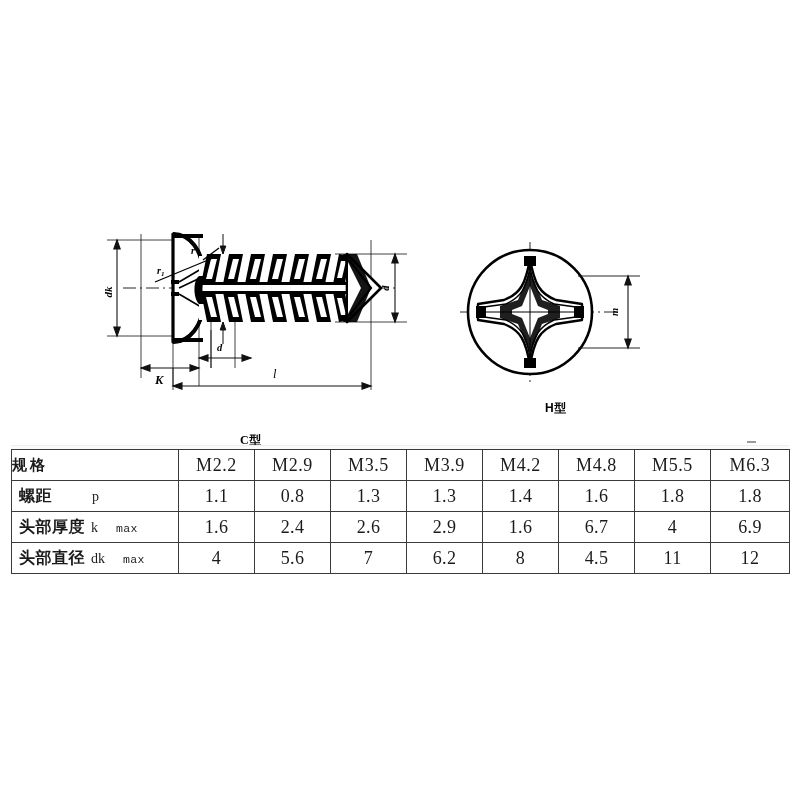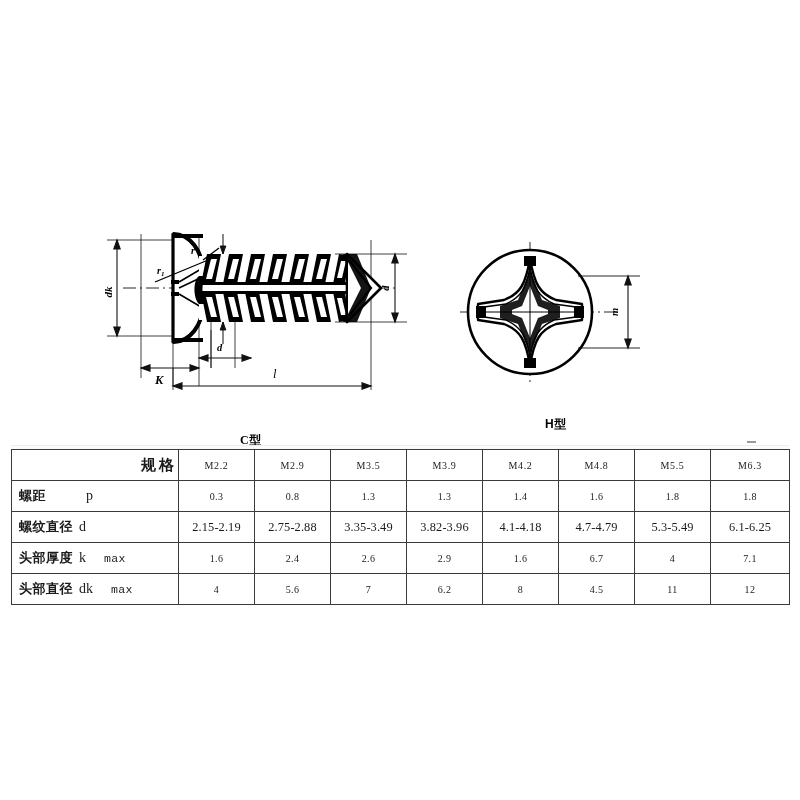--- a/index.html
+++ b/index.html
@@ -43,59 +43,59 @@
   .fig-label {
     position: absolute;
     font-family: "Liberation Sans", sans-serif;
     font-weight: bold;
     font-size: 12px;
     letter-spacing: 0.5px;
     color: #000;
     white-space: nowrap;
   }
   #label-c { left: 240px; top: 232px; font-family: Liberation Serif, serif; }
-  #label-h { left: 545px; top: 216px; }
+  #label-h { left: 545px; top: 200px; }
 
   
   #spec-table-wrap {
     position: absolute;
     left: 11px;
     top: 449px;
     width: 778px;
   }
   table.spec {
     border-collapse: collapse;
     width: 778px;
     table-layout: fixed;
     background: #fff;
   }
   table.spec td {
     border: 1px solid #3a3a3a;
     height: 30px;
     text-align: center;
     vertical-align: middle;
     font-family: "Liberation Serif", "DejaVu Serif", serif;
-    font-size: 10px;
+    font-size: 18px;
     color: #1b1b1b;
     padding: 0 1px;
     white-space: nowrap;
     overflow: hidden;
   }
   table.spec td.rowhead {
     text-align: left;
     padding-left: 7px;
     font-size: 14.5px;
   }
   table.spec td.rowhead.center {
-    text-align: right;
+    text-align: left;
     padding-left: 0;
   }
   .rh-cn {
     font-family: "DejaVu Sans", "Liberation Sans", sans-serif;
-    font-size: 13px;
+    font-size: 16px;
     font-weight: 600;
     letter-spacing: 0.5px;
   }
   .rh-sym {
     font-family: "Liberation Serif", serif;
     font-size: 14px;
     margin-left: 6px;
   }
   .rh-max {
     font-family: "Liberation Mono", "DejaVu Sans Mono", monospace;
@@ -414,56 +414,43 @@
           <td class="size-cell">M4.2</td>
           <td class="size-cell">M4.8</td>
           <td class="size-cell">M5.5</td>
           <td class="size-cell">M6.3</td>
         </tr>
 
         <tr>
           <td class="rowhead">
             <span class="rh-cn">螺距</span><span class="rh-p">p</span>
           </td>
-          <td class="val-cell">0.3</td>
+          <td class="val-cell">1.1</td>
           <td class="val-cell">0.8</td>
           <td class="val-cell">1.3</td>
           <td class="val-cell">1.3</td>
           <td class="val-cell">1.4</td>
           <td class="val-cell">1.6</td>
           <td class="val-cell">1.8</td>
           <td class="val-cell">1.8</td>
         </tr>
 
-        <tr>
-          <td class="rowhead">
-            <span class="rh-cn">螺纹直径</span><span class="rh-sym">d</span>
-          </td>
-          <td class="val-cell narrow">2.15-2.19</td>
-          <td class="val-cell narrow">2.75-2.88</td>
-          <td class="val-cell narrow">3.35-3.49</td>
-          <td class="val-cell narrow">3.82-3.96</td>
-          <td class="val-cell narrow">4.1-4.18</td>
-          <td class="val-cell narrow">4.7-4.79</td>
-          <td class="val-cell narrow">5.3-5.49</td>
-          <td class="val-cell narrow">6.1-6.25</td>
-        </tr>
 
         <tr>
           <td class="rowhead">
             <span class="rh-cn">头部厚度</span><span class="rh-sym">k</span><span class="rh-max">max</span>
           </td>
           <td class="val-cell">1.6</td>
           <td class="val-cell">2.4</td>
           <td class="val-cell">2.6</td>
           <td class="val-cell">2.9</td>
           <td class="val-cell">1.6</td>
           <td class="val-cell">6.7</td>
           <td class="val-cell">4</td>
-          <td class="val-cell">7.1</td>
+          <td class="val-cell">6.9</td>
         </tr>
 
         <tr>
           <td class="rowhead">
             <span class="rh-cn">头部直径</span><span class="rh-sym">dk</span><span class="rh-max">max</span>
           </td>
           <td class="val-cell">4</td>
           <td class="val-cell">5.6</td>
           <td class="val-cell">7</td>
           <td class="val-cell">6.2</td>

